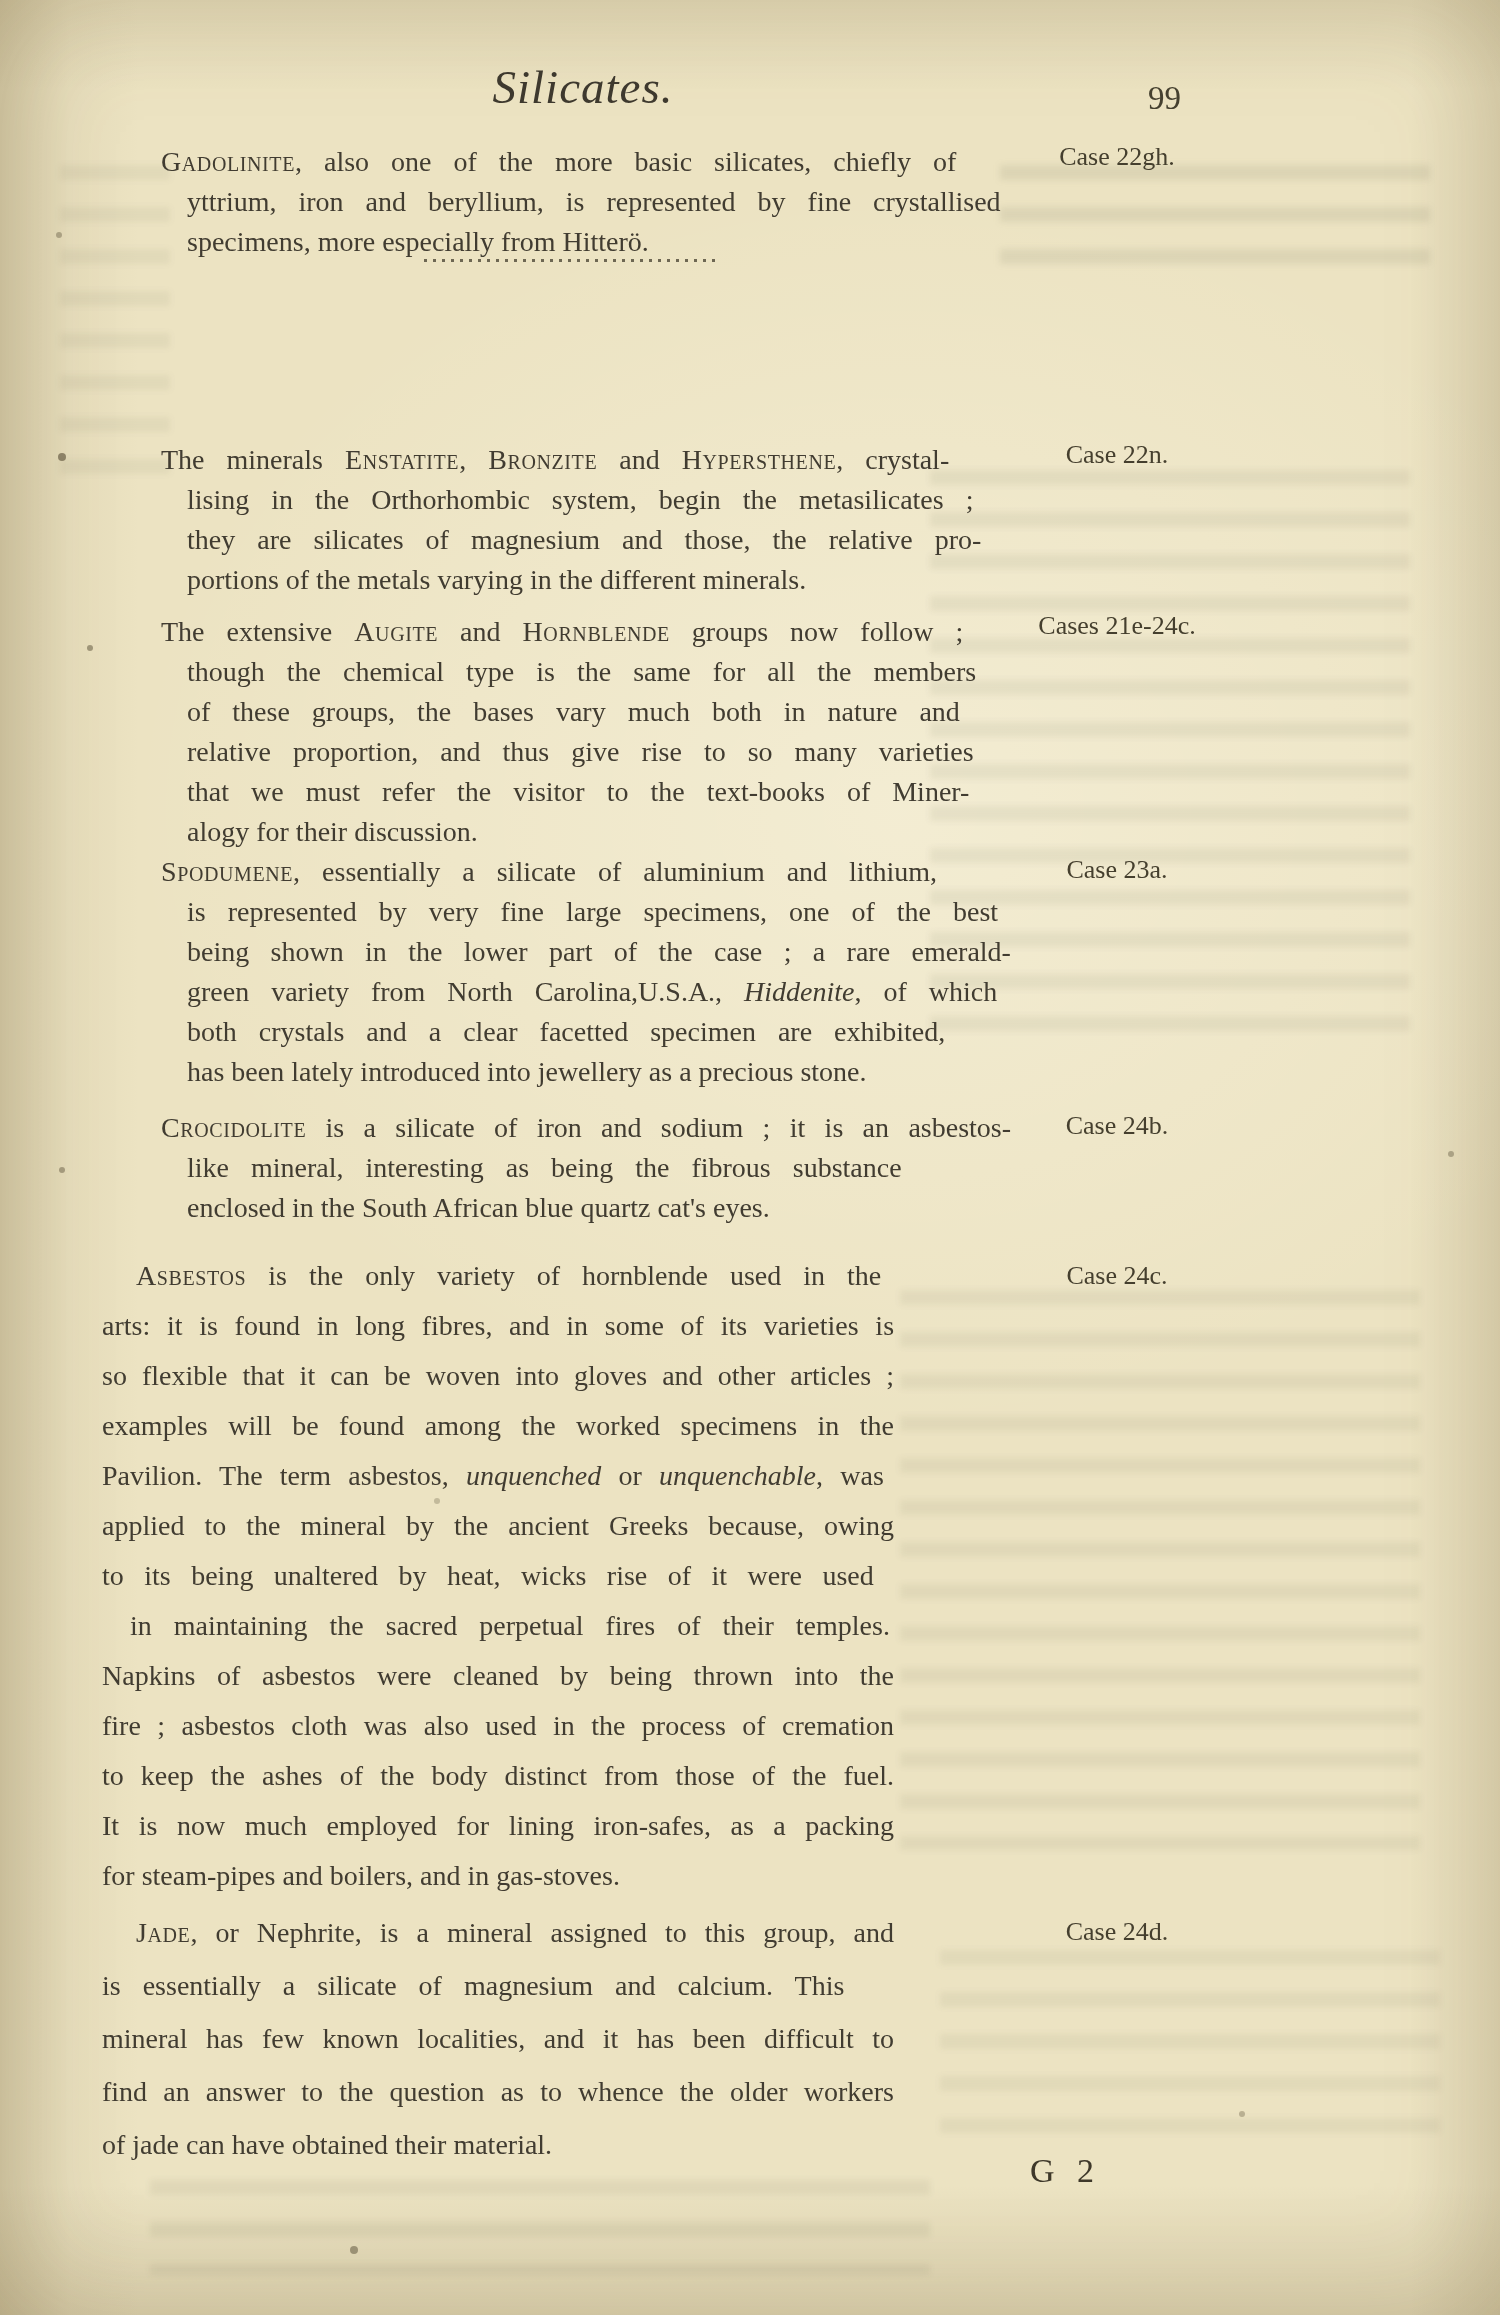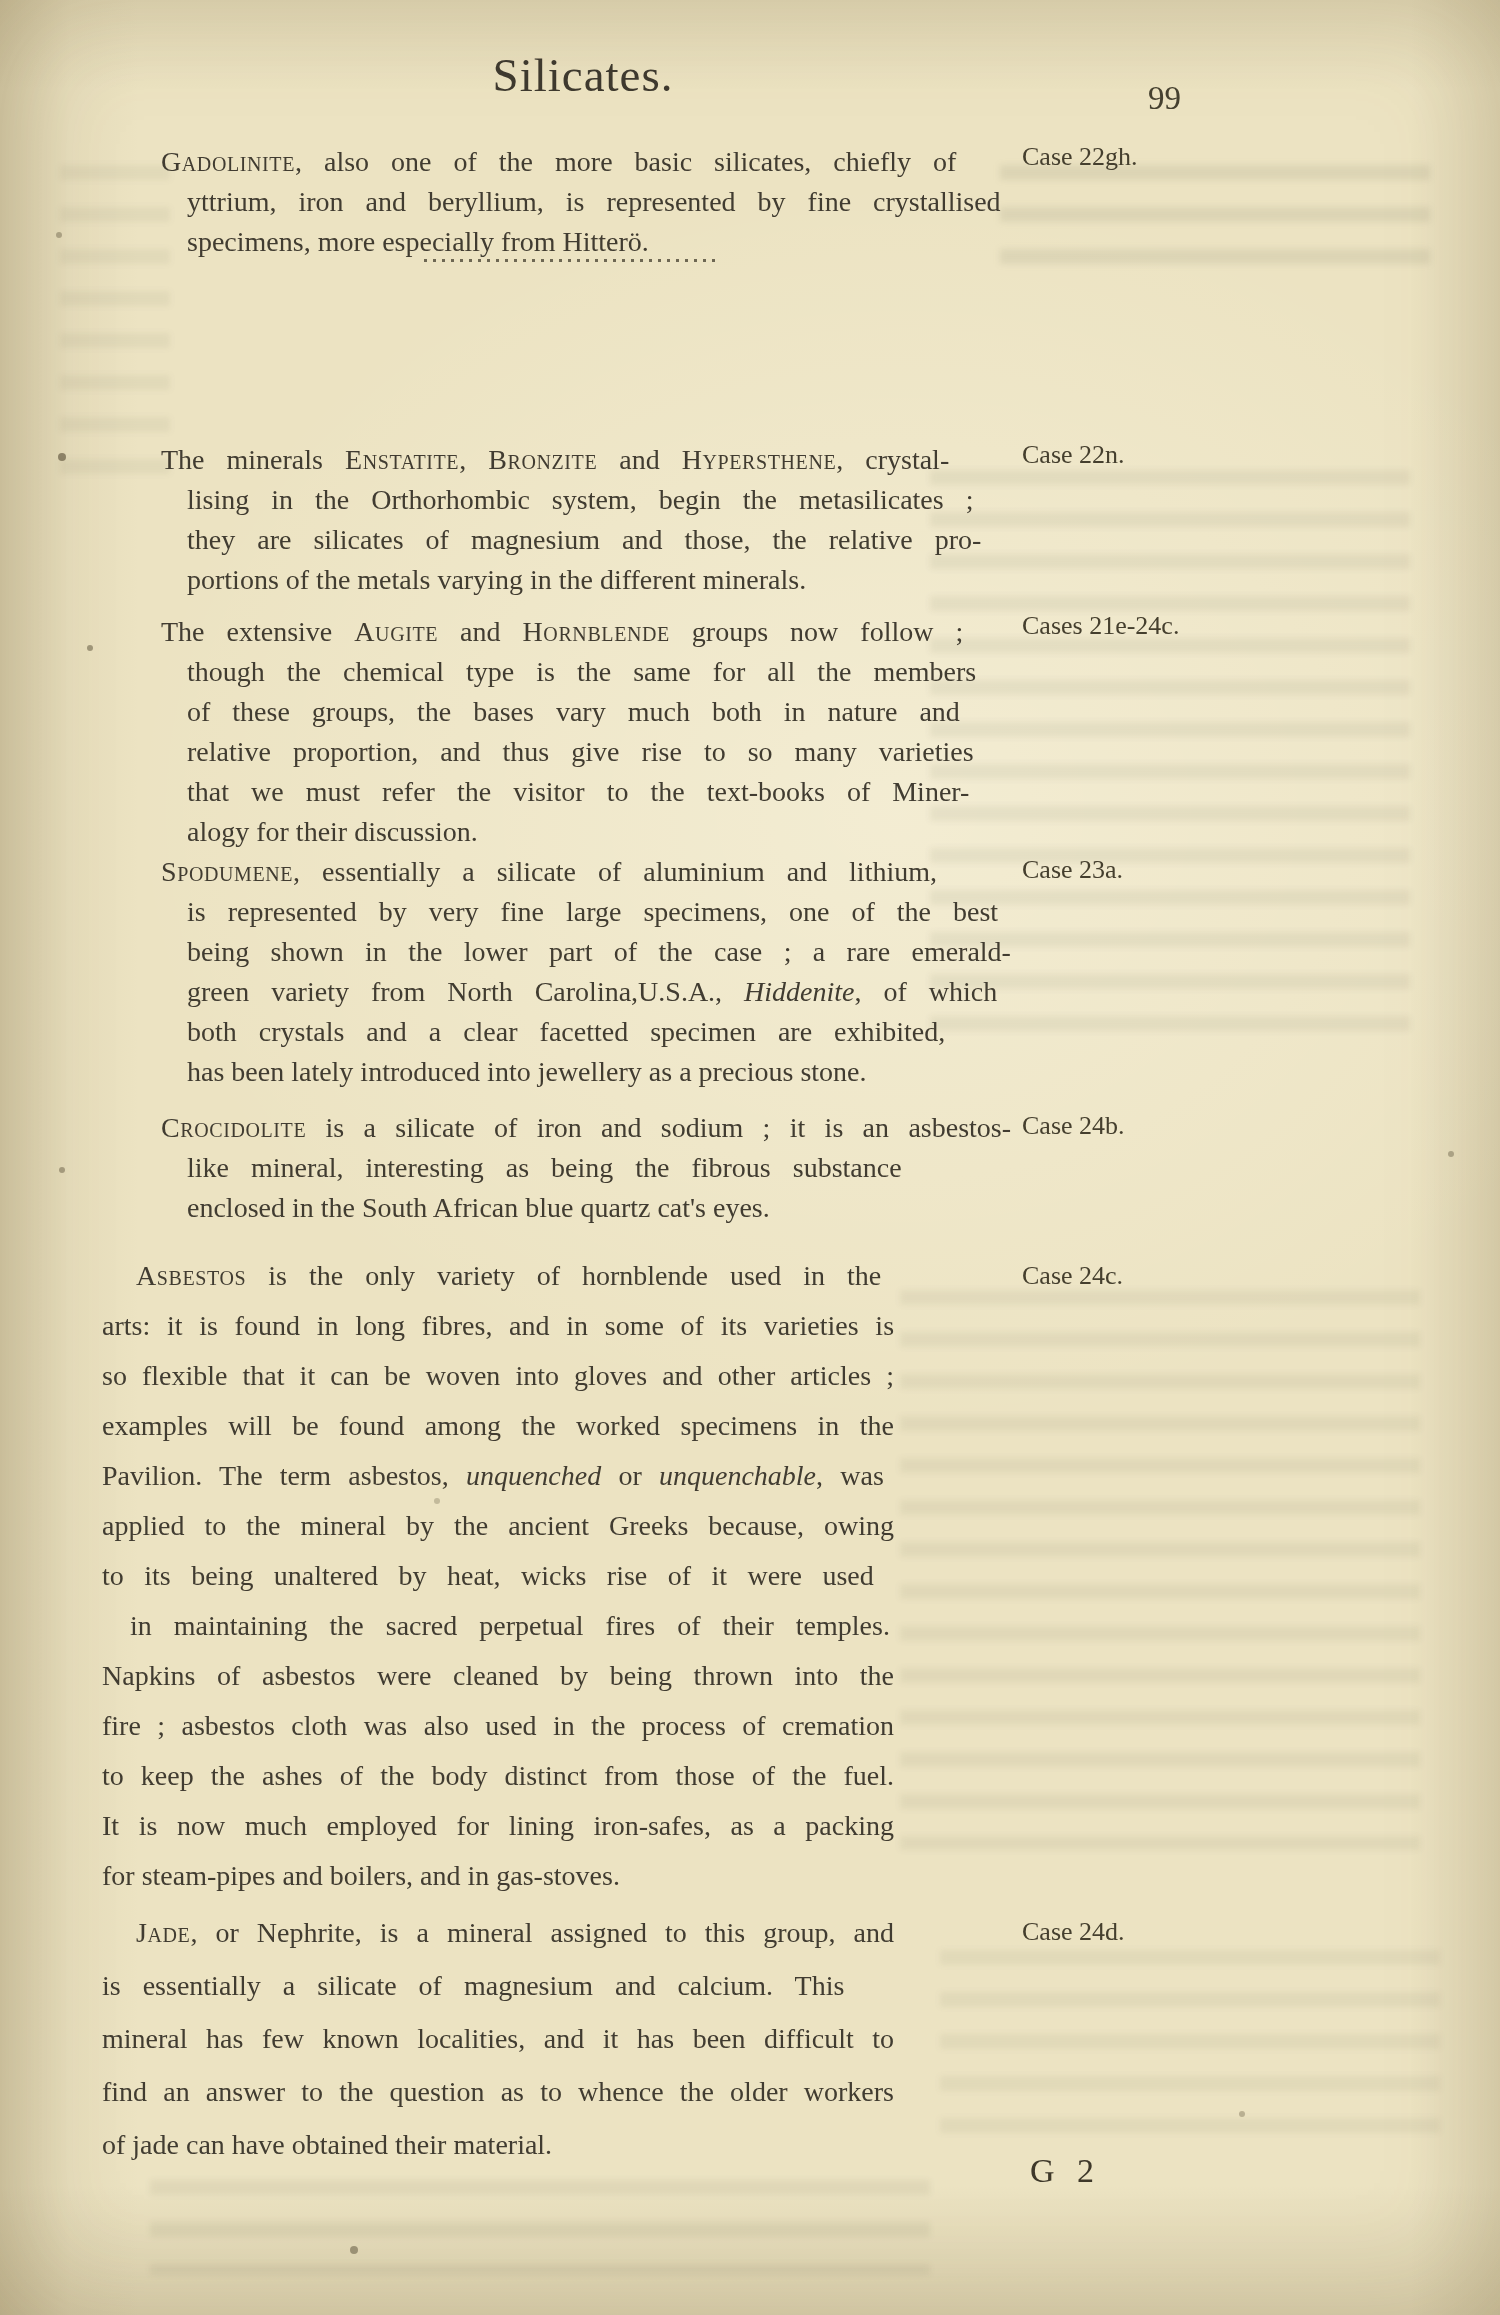--- a/index.html
+++ b/index.html
@@ -14,22 +14,22 @@
     background:
       radial-gradient(1100px 900px at 60% 35%, rgba(255,252,238,0.38), rgba(255,252,238,0) 70%),
       linear-gradient(90deg, rgba(116,99,58,0.22), rgba(116,99,58,0.05) 70px, rgba(116,99,58,0) 140px),
       linear-gradient(270deg, rgba(116,99,58,0.13), rgba(116,99,58,0) 90px),
       linear-gradient(180deg, rgba(116,99,58,0.10), rgba(116,99,58,0) 90px),
       linear-gradient(0deg, rgba(116,99,58,0.16), rgba(116,99,58,0) 130px),
       #ece3c2;
     box-shadow: inset 0 0 120px rgba(120,100,55,0.18);
   }
   #title{
-    position:absolute;left:155px;top:48px;width:856px;
-    text-align:center;font-size:47px;color:#3e392e;
+    position:absolute;left:155px;top:60px;width:856px;
+    text-align:center;font-style:italic;font-size:47px;color:#3e392e;
     letter-spacing:1px;
   }
   #page-number{
     position:absolute;left:1148px;top:80px;font-size:33px;color:#45402f;
   }
   #rule{
     position:absolute;left:424px;top:259px;width:292px;height:3px;
     background:repeating-linear-gradient(90deg,#57513f 0 3px,rgba(0,0,0,0) 3px 9px);
     opacity:.85;
   }
@@ -45,21 +45,21 @@
   .p6{left:102px;width:792px;top:1906px;line-height:53px;}
   
   .p0 .line,.p1 .line,.p2 .line,.p3 .line,.p4 .line{padding-left:32px;}
   .p0 .line.first,.p1 .line.first,.p2 .line.first,.p3 .line.first,.p4 .line.first{padding-left:6px;}
   
   .p5 .line.first,.p6 .line.first{padding-left:34px;}
   .run-sc{font-variant:small-caps;letter-spacing:.6px;}
   .run-i{font-style:italic;}
   .note{
     position:absolute;left:1022px;width:190px;
-    font-size:26px;line-height:35px;color:#453f2e;
+    font-size:26px;line-height:35px;color:#453f2e;text-align:center;
   }
   .n0{top:139px;} .n1{top:437px;} .n2{top:608px;} .n3{top:852px;}
   .n4{top:1108px;} .n5{top:1258px;} .n6{top:1914px;}
   #signature{
     position:absolute;left:1030px;top:2152px;font-size:34px;color:#3e382a;
     word-spacing:14px;
   }
   .ghost{
     position:absolute;pointer-events:none;
     background:repeating-linear-gradient(180deg, rgba(118,120,92,0.13) 0 15px, rgba(0,0,0,0) 15px 42px);

